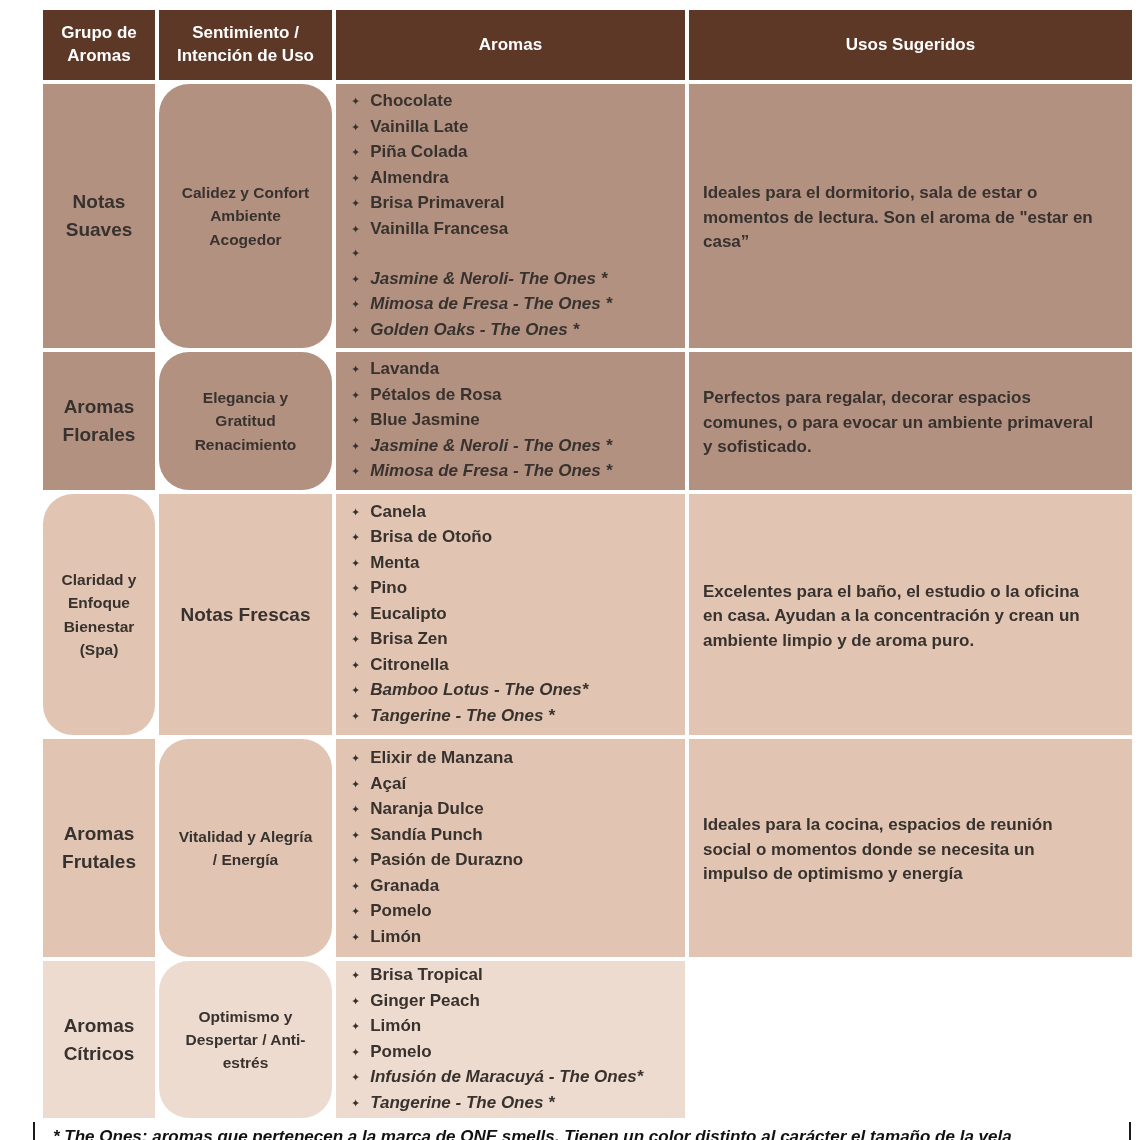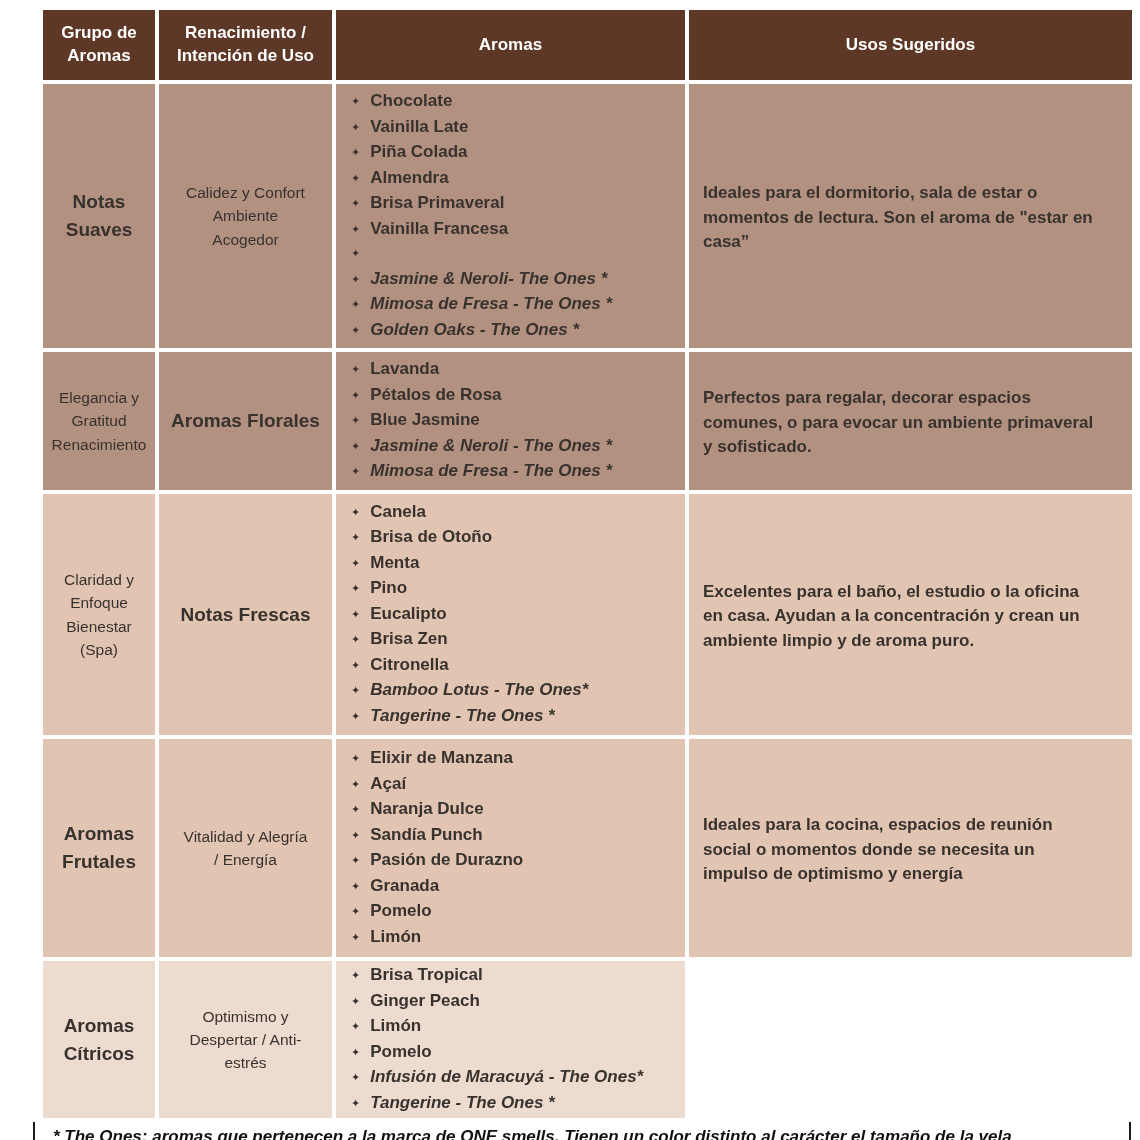--- a/index.html
+++ b/index.html
@@ -39,25 +39,26 @@
   .bg-c { background: #eedbd0; }
   .group-cell {
     font-size: 19px;
     font-weight: bold;
     text-align: center;
     line-height: 1.45;
     padding: 12px 6px;
   }
   .sentiment-cell {
     font-size: 15.5px;
-    font-weight: 400;
+    font-weight: 700;
     text-align: center;
     line-height: 1.5;
     white-space: pre-line;
     padding: 0 8px;
+    border-radius: 30px;
   }
   .aromas-cell {
     flex-direction: column;
     align-items: flex-start;
     justify-content: center;
     padding-left: 15px;
     padding-right: 8px;
   }
   .aroma-item {
     font-size: 17px;
@@ -100,21 +101,21 @@
     color: #111111;
     white-space: nowrap;
   }
 </style>
 </head>
 <body>
 
 <div class="aroma-table">
 
   <div class="cell header">Grupo de Aromas</div>
-  <div class="cell header">Renacimiento / Intención de Uso</div>
+  <div class="cell header">Sentimiento / Intención de Uso</div>
   <div class="cell header">Aromas</div>
   <div class="cell header">Usos Sugeridos</div>
 
   <div class="cell bg-a group-cell">Notas Suaves</div>
   <div class="cell bg-a sentiment-cell">Calidez y Confort
 Ambiente
 Acogedor</div>
   <div class="cell bg-a aromas-cell">
       <div class="aroma-item">
         <span class="bullet">✦</span>
@@ -151,24 +152,24 @@
         <span class="bullet">✦</span>
         <span>Mimosa de Fresa - The Ones *</span>
       </div>
       <div class="aroma-item italic">
         <span class="bullet">✦</span>
         <span>Golden Oaks - The Ones *</span>
       </div>
     </div>
   <div class="cell bg-a uses-cell">Ideales para el dormitorio, sala de estar o momentos de lectura. Son el aroma de "estar en casa”</div>
 
+  <div class="cell bg-a group-cell">Aromas Florales</div>
   <div class="cell bg-a sentiment-cell">Elegancia y
 Gratitud
 Renacimiento</div>
-  <div class="cell bg-a group-cell">Aromas Florales</div>
   <div class="cell bg-a aromas-cell">
       <div class="aroma-item">
         <span class="bullet">✦</span>
         <span>Lavanda</span>
       </div>
       <div class="aroma-item">
         <span class="bullet">✦</span>
         <span>Pétalos de Rosa</span>
       </div>
       <div class="aroma-item">

